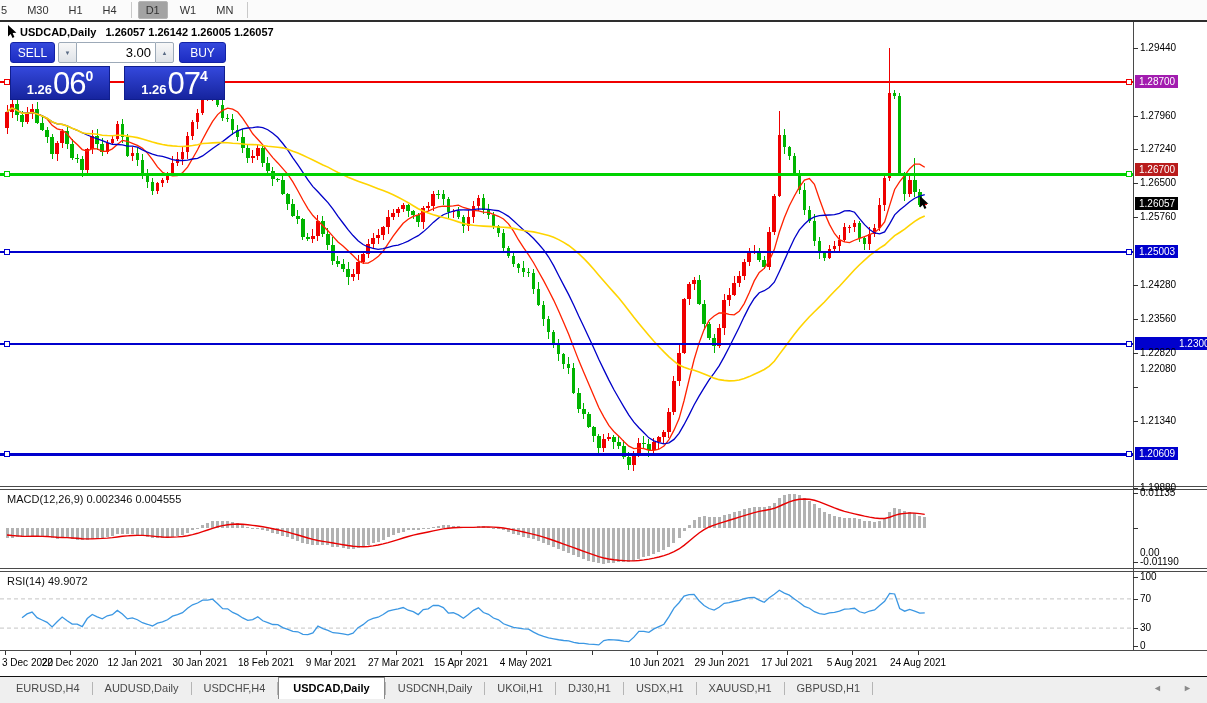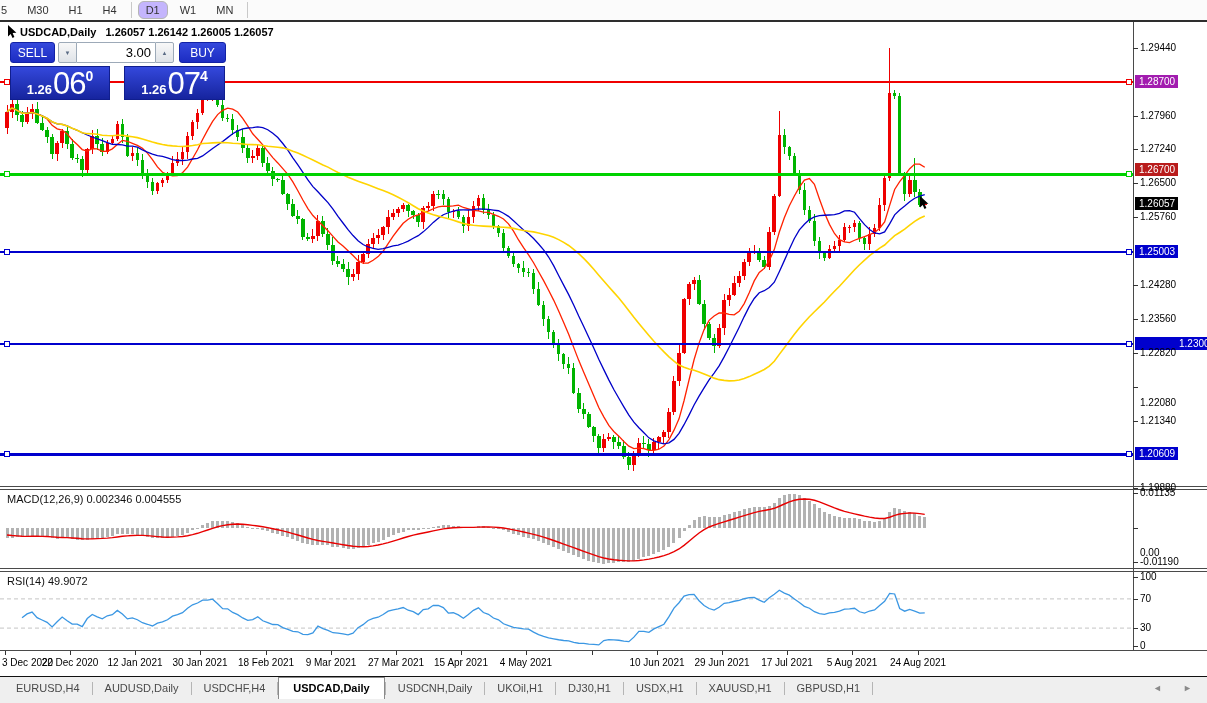--- a/index.html
+++ b/index.html
@@ -3,21 +3,21 @@
 <meta charset="utf-8">
 <style>
   html,body{margin:0;padding:0;background:#fff;}
   *{box-sizing:border-box;}
   .screen{position:relative;width:1207px;height:703px;background:#fff;overflow:hidden;
           font-family:"Liberation Sans","DejaVu Sans",sans-serif;color:#111;}
   
   .toolbar{position:absolute;left:0;top:0;width:1207px;height:20px;background:#fbfbfb;
            display:flex;align-items:center;font-size:11px;color:#333;}
   .tf-btn{padding:2px 7px;margin:0 2px;border:1px solid transparent;border-radius:2px;cursor:default;white-space:nowrap;}
-  .tf-btn.active{background:#c4b5fd;border-color:#b5b5b5;border-radius:6px;}
+  .tf-btn.active{background:#a3a3a3;border-color:#b5b5b5;}
   .tf-sep{width:1px;height:16px;background:#c9c9c9;margin:0 4px;}
   .win-divider{position:absolute;left:0;top:20px;width:1207px;height:2px;background:#2e2e2e;}
   
   .panel{position:absolute;left:0;background:#fff;}
   #main-panel{top:22px;width:1134px;height:464px;}
   #macd-panel{top:490px;width:1134px;height:78px;}
   #rsi-panel{top:572px;width:1134px;height:78px;}
   .hsep{position:absolute;left:0;width:1207px;background:#fff;border-top:1px solid #4a4a4a;border-bottom:1px solid #4a4a4a;height:4px;}
   #sep1{top:486px;}
   #sep2{top:568px;}
@@ -728,21 +728,21 @@
       <div class="scale-label" style="top: 189.354px;">1.25760</div>
       <div class="scale-chip" style="top: 223.191px; background: rgb(0, 0, 205);">1.25003</div>
       <div class="scale-tick" style="top: 263.463px;"></div>
       <div class="scale-label" style="top: 257.463px;">1.24280</div>
       <div class="scale-tick" style="top: 296.598px;"></div>
       <div class="scale-label" style="top: 290.598px;">1.23560</div>
       <div class="scale-chip" style="top: 315.231px; background: rgb(0, 0, 205); padding-left: 44px;">1.23003</div>
       <div class="scale-tick" style="top: 330.652px;"></div>
       <div class="scale-label" style="top: 324.652px;">1.22820</div>
       <div class="scale-tick" style="top: 364.707px;"></div>
-      <div class="scale-label" style="top: 375px;">1.22080</div>
+      <div class="scale-label" style="top: 341px;">1.22080</div>
       <div class="scale-tick" style="top: 398.762px;"></div>
       <div class="scale-label" style="top: 392.762px;">1.21340</div>
       <div class="scale-chip" style="top: 425.403px; background: rgb(0, 0, 205);">1.20609</div>
       <div class="scale-tick" style="top: 465.951px;"></div>
       <div class="scale-label" style="top: 459.951px;">1.19880</div>
       <div class="scale-tick" style="top: 471px;"></div>
       <div class="scale-label" style="top: 465px;">0.01135</div>
       <div class="scale-tick" style="top: 506px;"></div>
       <div class="scale-label" style="top: 500px; margin-top: 25px;">0.00</div>
       <div class="scale-tick" style="top: 540px;"></div>

